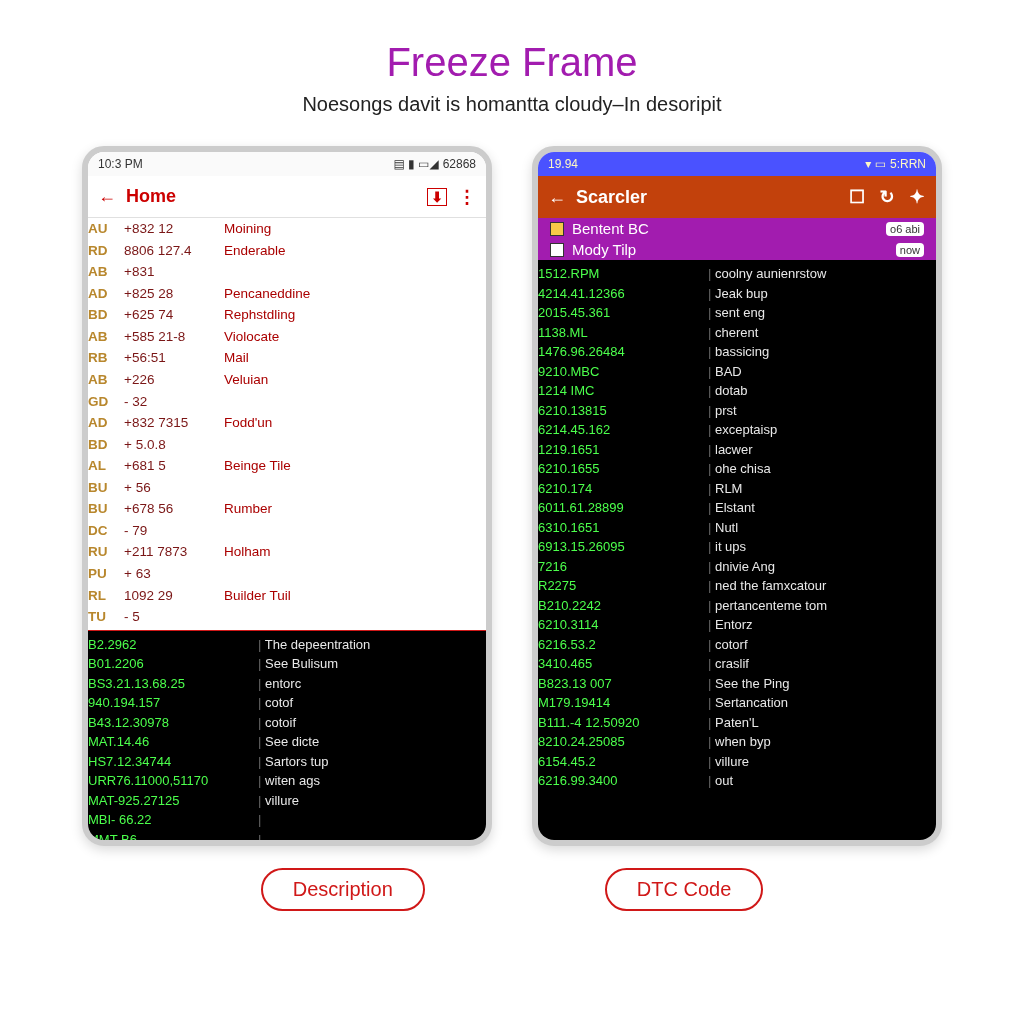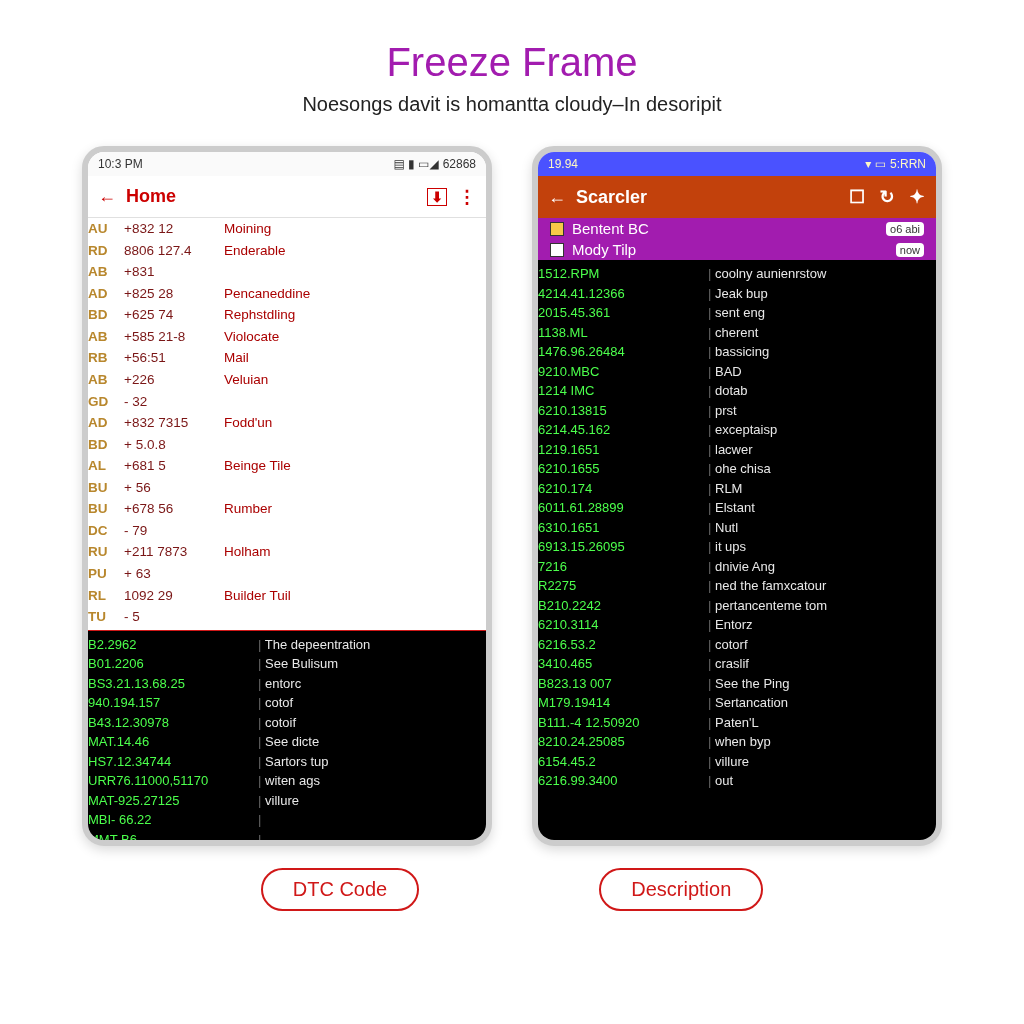--- a/index.html
+++ b/index.html
@@ -426,16 +426,16 @@
           <div class="black-row">
             <span class="c1">6216.99.3400</span>
             <span class="c2">out</span>
           </div>
         </div>
     </div>
 
   </div>
 
   <div class="pills">
+    <div class="pill">Description</div>
     <div class="pill">DTC Code</div>
-    <div class="pill">Description</div>
   </div>
 </div>
 
 </body></html>

